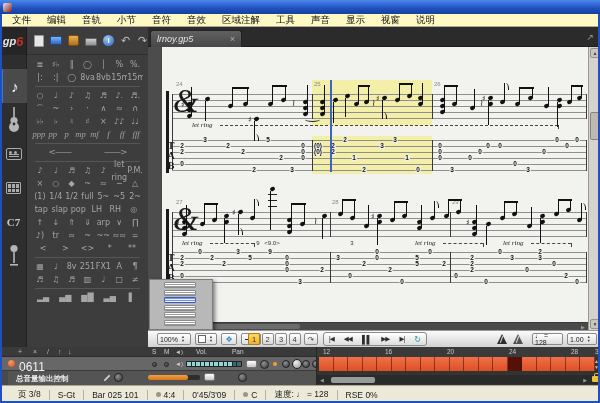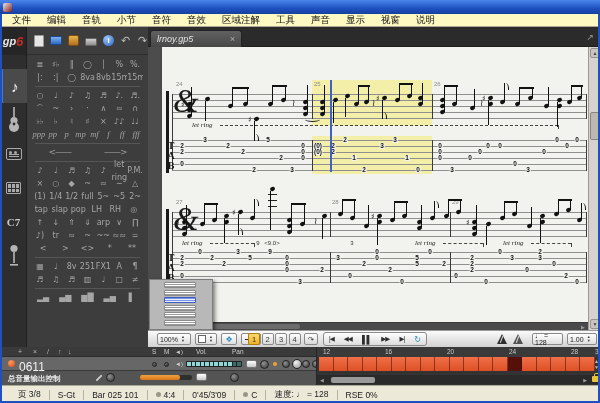--- a/index.html
+++ b/index.html
@@ -116,21 +116,21 @@
   .pb.loop { color:#2e8fa8; font-size:8px; letter-spacing:0; }
   .metro { position:absolute; top:3px; width:0; height:0; border-left:5px solid transparent; border-right:5px solid transparent; border-bottom:10px solid #2e2e2e; }
   .metro:after { content:""; position:absolute; left:-1px; top:2px; width:1px; height:7px; background:#d8d8d8; transform:rotate(20deg); }
 
   
   .mixer { position:absolute; left:0; top:347px; width:600px; height:38px; background:#4a4a4a; }
   .mx-header { position:absolute; left:0; top:0; width:600px; height:10px; background:#3a3a3a; border-bottom:1px solid #2c2c2c; }
   .mxh-ic { position:absolute; top:0; color:#b8b8b8; font-size:7px; line-height:10px; }
   .mxh-lab { position:absolute; top:1px; color:#cfcfcf; font-size:6.5px; }
   .track-row { position:absolute; left:0; top:10px; width:316px; height:14px; background:#676767; border-bottom:1px solid #3a3a3a; }
-  .master-row { position:absolute; left:0; top:24px; width:316px; height:18px; background:#545454; }
+  .master-row { position:absolute; left:8px; top:24px; width:316px; height:18px; background:#545454; }
   .t-dot { position:absolute; width:7px; height:7px; border-radius:50%; background:radial-gradient(circle at 35% 30%,#ff9a60,#d84a18); top:3px; left:8px; }
   .t-name { position:absolute; left:19px; top:3px; font-size:12px; color:#f0f0f0; }
   .m-name { position:absolute; left:8px; top:3px; font-size:7.5px; color:#e8e8e8; font-weight:bold; }
   .sm-dot { position:absolute; top:5px; width:5px; height:5px; border-radius:50%; background:#3a3a3a; border:1px solid #2a2a2a; box-shadow:inset 1px 1px 1px rgba(255,255,255,.25); }
   .spk { position:absolute; font-size:6px; color:#cfcfcf; top:4px; }
   .meter { position:absolute; left:186px; top:4px; width:56px; height:6px; background:#222; border-radius:1px; display:flex; gap:1px; padding:1px; }
   .meter i { flex:1; background:#8fd8d8; }
   .meter i.dim { background:#3d6a6a; }
   .fader { position:absolute; width:11px; height:8px; background:linear-gradient(#ffffff,#c8c8c8); border:1px solid #777; border-radius:2px; top:3px; }
   .knob { position:absolute; border-radius:50%; border:1px solid #222; background:radial-gradient(circle at 35% 30%,#909090,#383838); }

